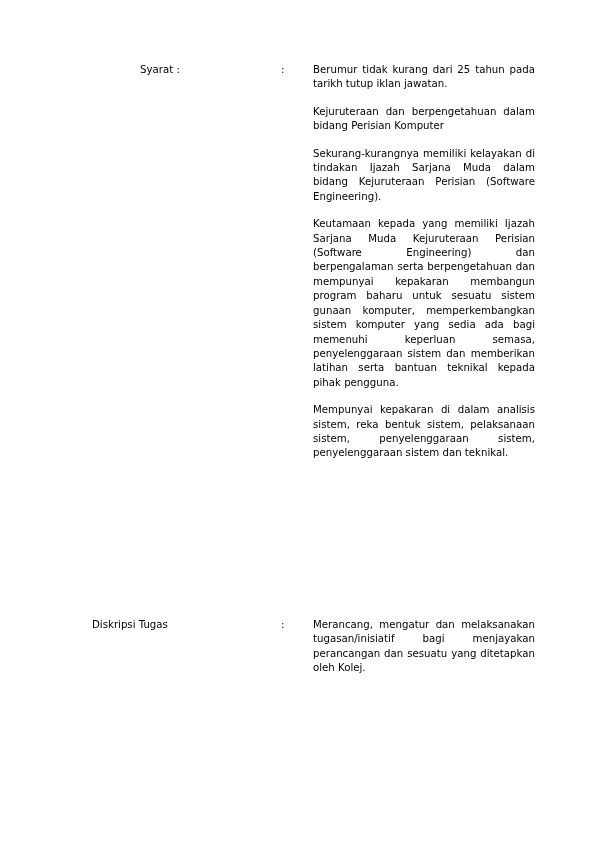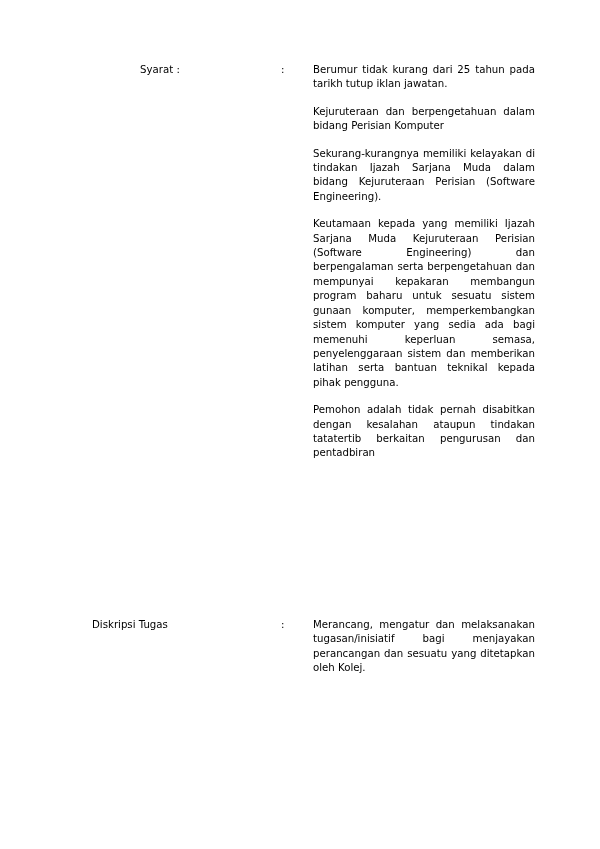--- a/index.html
+++ b/index.html
@@ -87,21 +87,21 @@
 <div class="page">
   <div class="doc-body" id="doc-body">
       <div class="field-row" style="top: 63px;">
         <div class="field-label indented">Syarat :</div>
         <div class="field-colon">:</div>
         <div class="field-value">
           <p class="para">Berumur tidak kurang dari 25 tahun pada tarikh tutup iklan jawatan.</p>
           <p class="para">Kejuruteraan dan berpengetahuan dalam bidang Perisian Komputer</p>
           <p class="para">Sekurang-kurangnya memiliki kelayakan di tindakan Ijazah Sarjana Muda dalam bidang Kejuruteraan Perisian (Software Engineering).</p>
           <p class="para">Keutamaan kepada yang memiliki Ijazah Sarjana Muda Kejuruteraan Perisian (Software Engineering) dan berpengalaman serta berpengetahuan dan mempunyai kepakaran membangun program baharu untuk sesuatu sistem gunaan komputer, memperkembangkan sistem komputer yang sedia ada bagi memenuhi keperluan semasa, penyelenggaraan sistem dan memberikan latihan serta bantuan teknikal kepada pihak pengguna.</p>
-          <p class="para">Pemohon adalah tidak pernah disabitkan dengan kesalahan ataupun tindakan tatatertib berkaitan pengurusan dan pentadbiran</p>
+          <p class="para">Mempunyai kepakaran di dalam analisis sistem, reka bentuk sistem, pelaksanaan sistem, penyelenggaraan sistem, penyelenggaraan sistem dan teknikal.</p>
         </div>
       </div>
       <div class="field-row" style="top: 618px;">
         <div class="field-label">Diskripsi Tugas</div>
         <div class="field-colon">:</div>
         <div class="field-value">
           <p class="para">Merancang, mengatur dan melaksanakan tugasan/inisiatif bagi menjayakan perancangan  dan sesuatu yang ditetapkan oleh Kolej.</p>
         </div>
       </div>
     </div>

